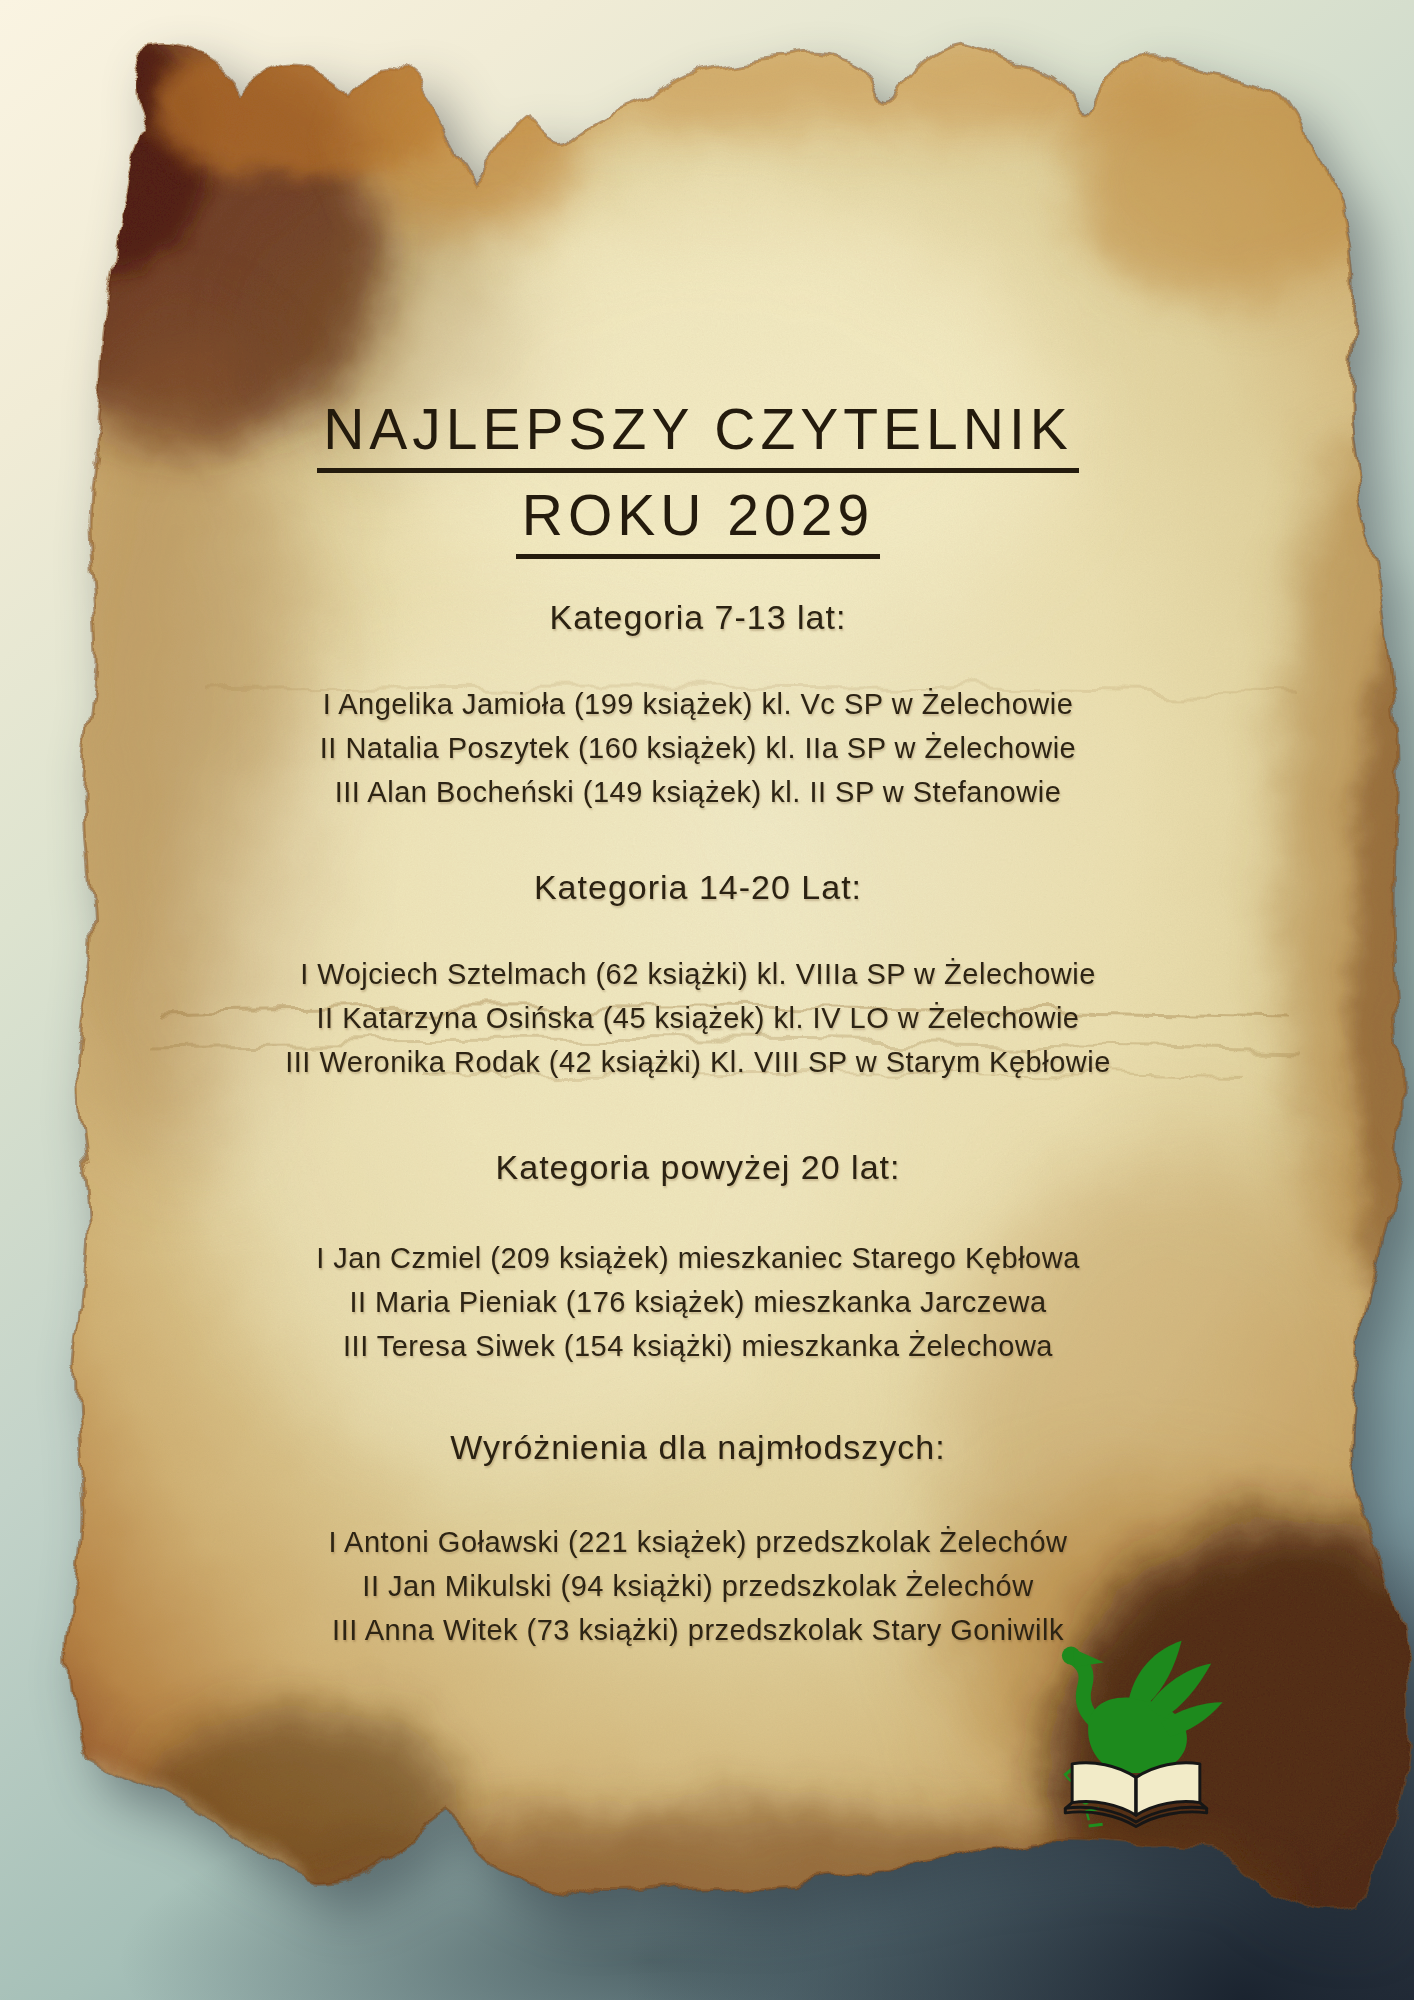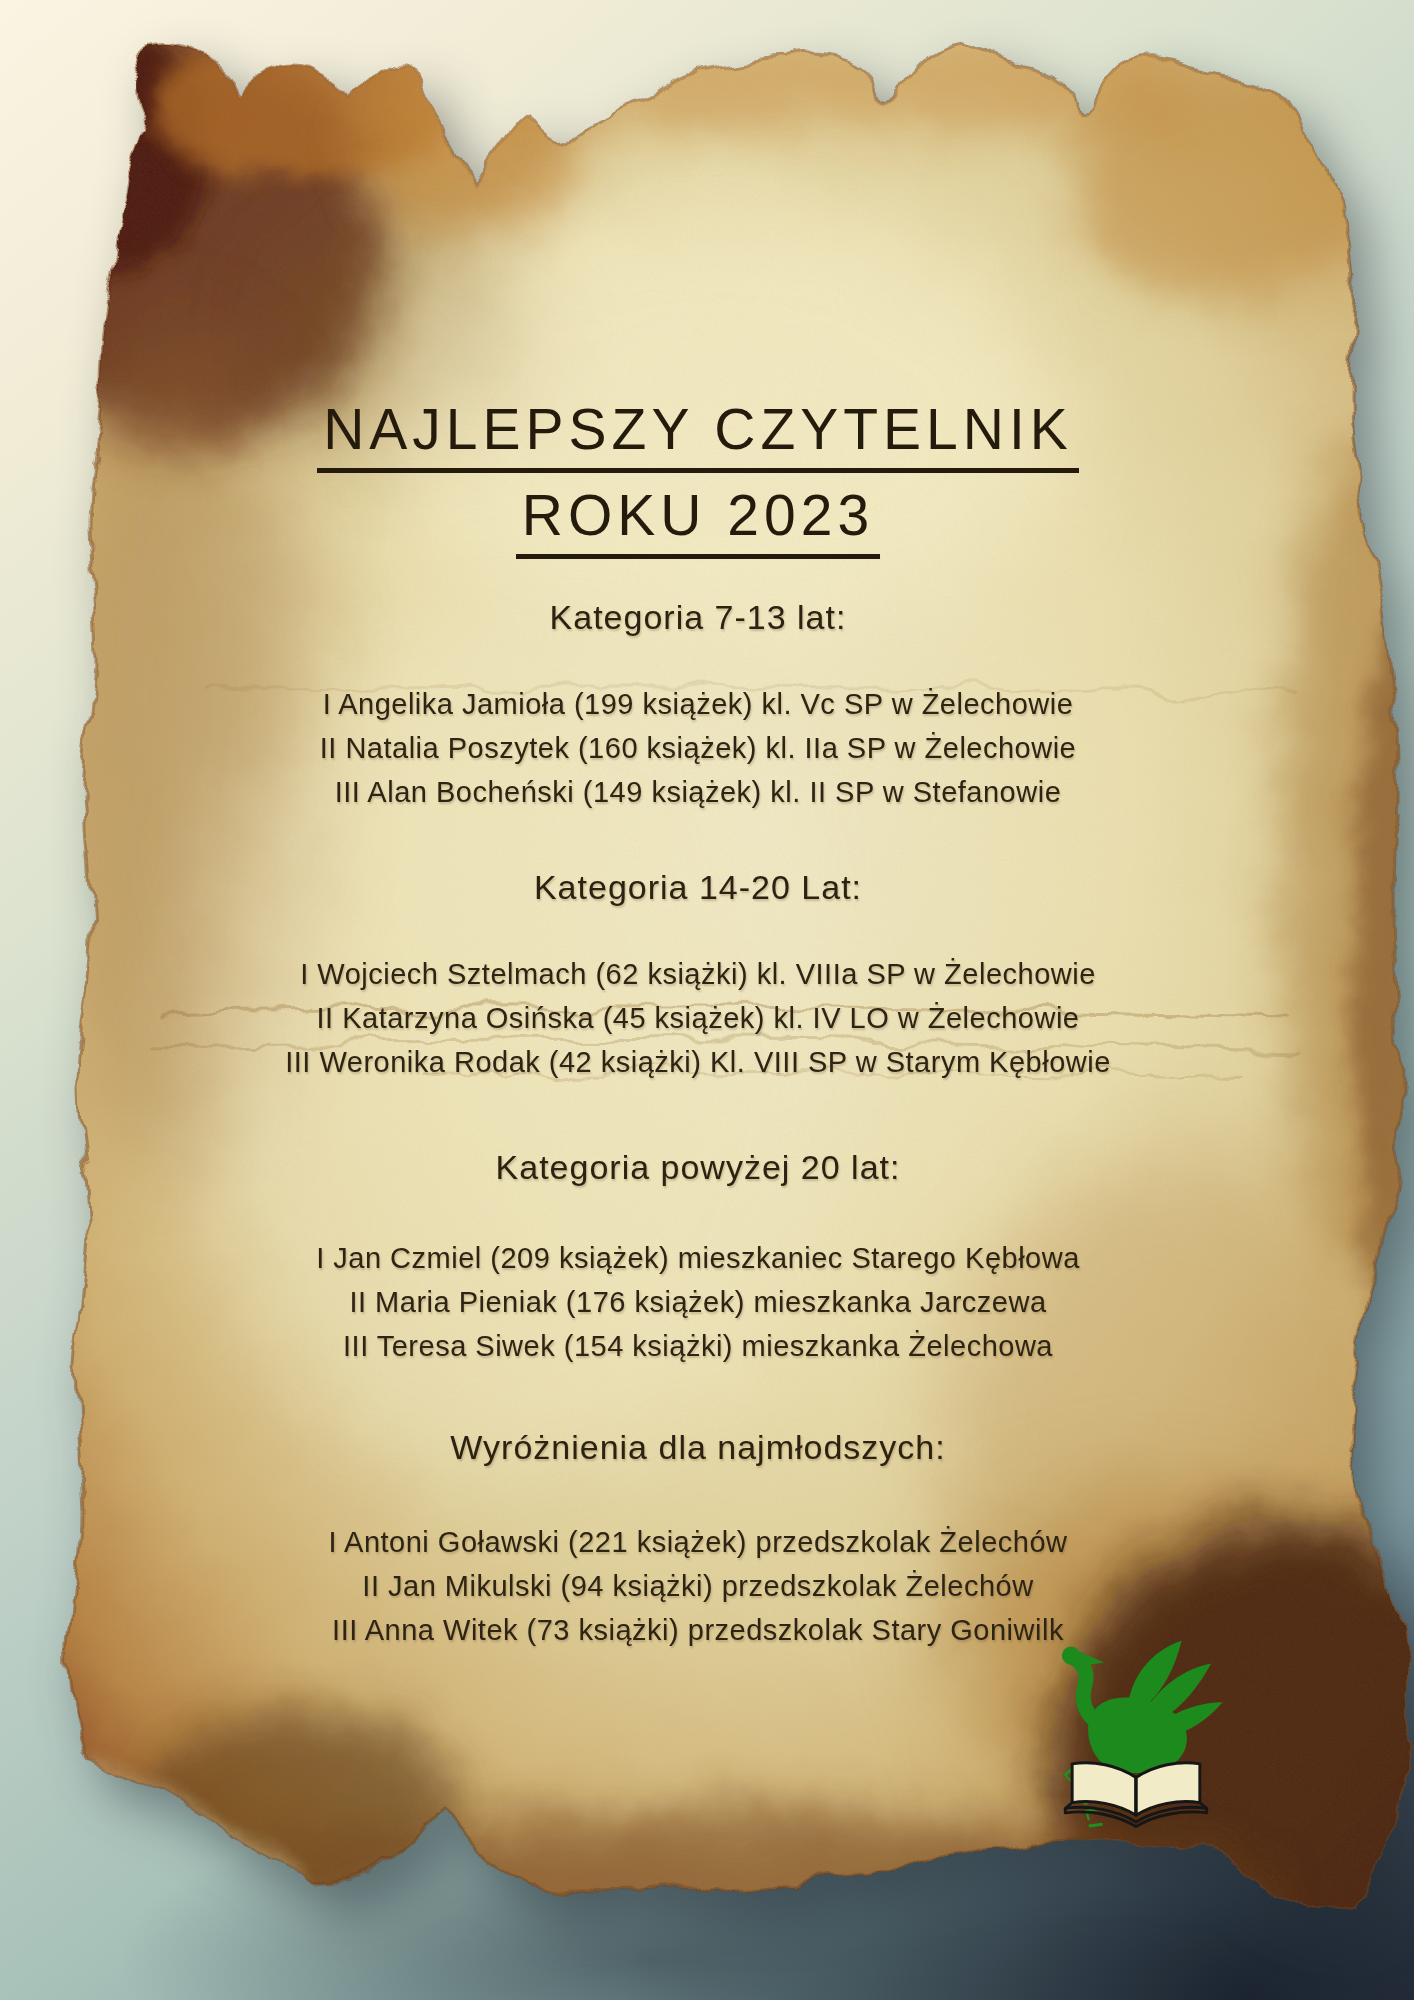--- a/index.html
+++ b/index.html
@@ -91,21 +91,21 @@
       </g>
     </g>
   </svg>
 
   <div class="content">
 
     <div class="abs title-line" style="top:396px">
       <span class="u">NAJLEPSZY CZYTELNIK</span>
     </div>
     <div class="abs title-line" style="top:482px">
-      <span class="u">ROKU 2023</span>
+      <span class="u">ROKU 2029</span>
     </div>
 
     <div class="abs heading" style="top:598px">Kategoria 7-13 lat:</div>
     <div class="abs items" style="top:682px">
       <div>I Angelika Jamioła (199 książek) kl. Vc SP w Żelechowie</div>
       <div>II Natalia Poszytek (160 książek) kl. IIa SP w Żelechowie</div>
       <div>III Alan Bocheński (149 książek) kl. II SP w Stefanowie</div>
     </div>
 
     <div class="abs heading" style="top:868px">Kategoria 14-20 Lat:</div>

